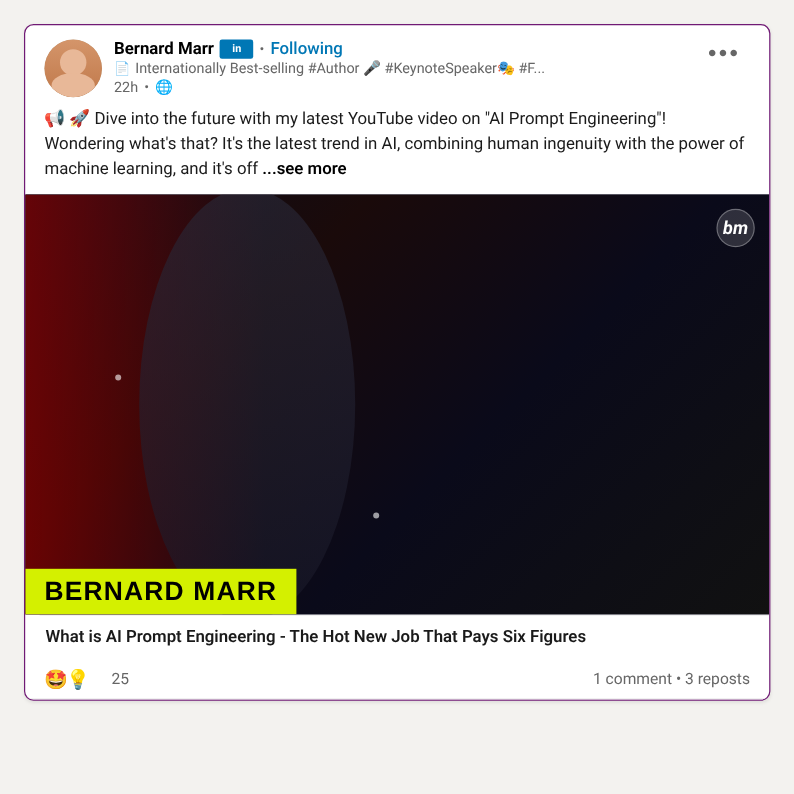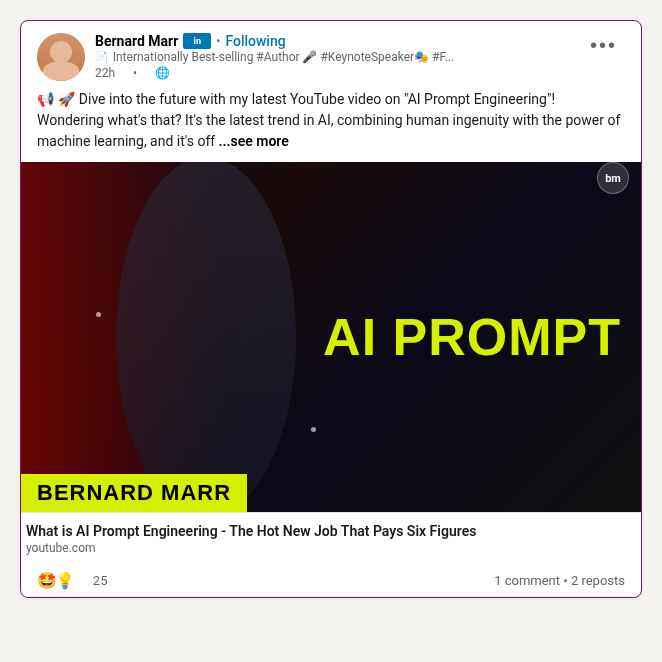--- a/index.html
+++ b/index.html
@@ -120,21 +120,21 @@
       display: flex;
       align-items: center;
       gap: 4px;
     }
     .doc-icon {
       font-size: 11px;
     }
     .time-row {
       display: flex;
       align-items: center;
-      gap: 18px;
+      gap: 5px;
       margin-top: 2px;
     }
     .time-text {
       font-size: 12px;
       color: #666;
     }
     .globe-icon {
       font-size: 12px;
       color: #666;
     }
@@ -214,33 +214,34 @@
       font-size: 52px;
       font-weight: 900;
       color: #d4f000;
       line-height: 1;
       font-family: Impact, 'Arial Black', sans-serif;
       text-transform: uppercase;
       letter-spacing: 1px;
     }
     .bm-logo {
       position: absolute;
-      top: 0;
+      top: 12px;
       right: 12px;
       width: 32px;
       height: 32px;
       border-radius: 50%;
       background: rgba(255,255,255,0.15);
       display: flex;
       align-items: center;
       justify-content: center;
       color: #fff;
-      font-size: 11px;
+      font-size: 15px;
       font-weight: 700;
       border: 1px solid rgba(255,255,255,0.3);
+      font-style: italic;
     }
     .bernard-banner {
       position: absolute;
       bottom: 0;
       left: 0;
       background: #d4f000;
       padding: 6px 16px;
       font-size: 22px;
       font-weight: 900;
       color: #000;
@@ -254,20 +255,21 @@
       height: 5px;
       border-radius: 50%;
       background: #fff;
       opacity: 0.6;
     }
     .dot-1 { top: 150px; left: 75px; }
     .dot-2 { bottom: 80px; left: 290px; }
     .video-link-section {
       padding: 10px 5px;
       border-top: 1px solid #e8e8e8;
+      margin-left: 12px;
     }
     .video-title {
       font-size: 14px;
       font-weight: 600;
       color: #1a1a1a;
       margin-bottom: 2px;
     }
     .video-source {
       font-size: 12px;
       color: #666;
@@ -339,39 +341,37 @@
     </span>
   </div>
 
   <div class="video-thumbnail">
     <div class="thumbnail-bg">
       <div class="red-shape"></div>
       <div class="person-silhouette"></div>
       <div class="white-dot dot-1"></div>
       <div class="white-dot dot-2"></div>
       <div class="ai-text-block">
-        <div class="ai-title">AI PROMPT</div>
       </div>
       <div class="bm-logo">bm</div>
       <div class="bernard-banner">BERNARD MARR</div>
     </div>
   </div>
 
   <div class="video-link-section">
     <div class="video-title">What is AI Prompt Engineering - The Hot New Job That Pays Six Figures</div>
-    <div class="video-source">youtube.com</div>
   </div>
 
   <div class="post-stats">
     <div class="reactions">
       <div class="reaction-icons">
         <span class="reaction-emoji">🤩</span>
         <span class="reaction-emoji">💡</span>
       </div>
       <span class="reaction-count">25</span>
     </div>
     <div class="engagement-stats">
       <span>1 comment</span>
       <span> • </span>
-      <span>2 reposts</span>
+      <span>3 reposts</span>
     </div>
   </div>
 </div>
 
 </body></html>

